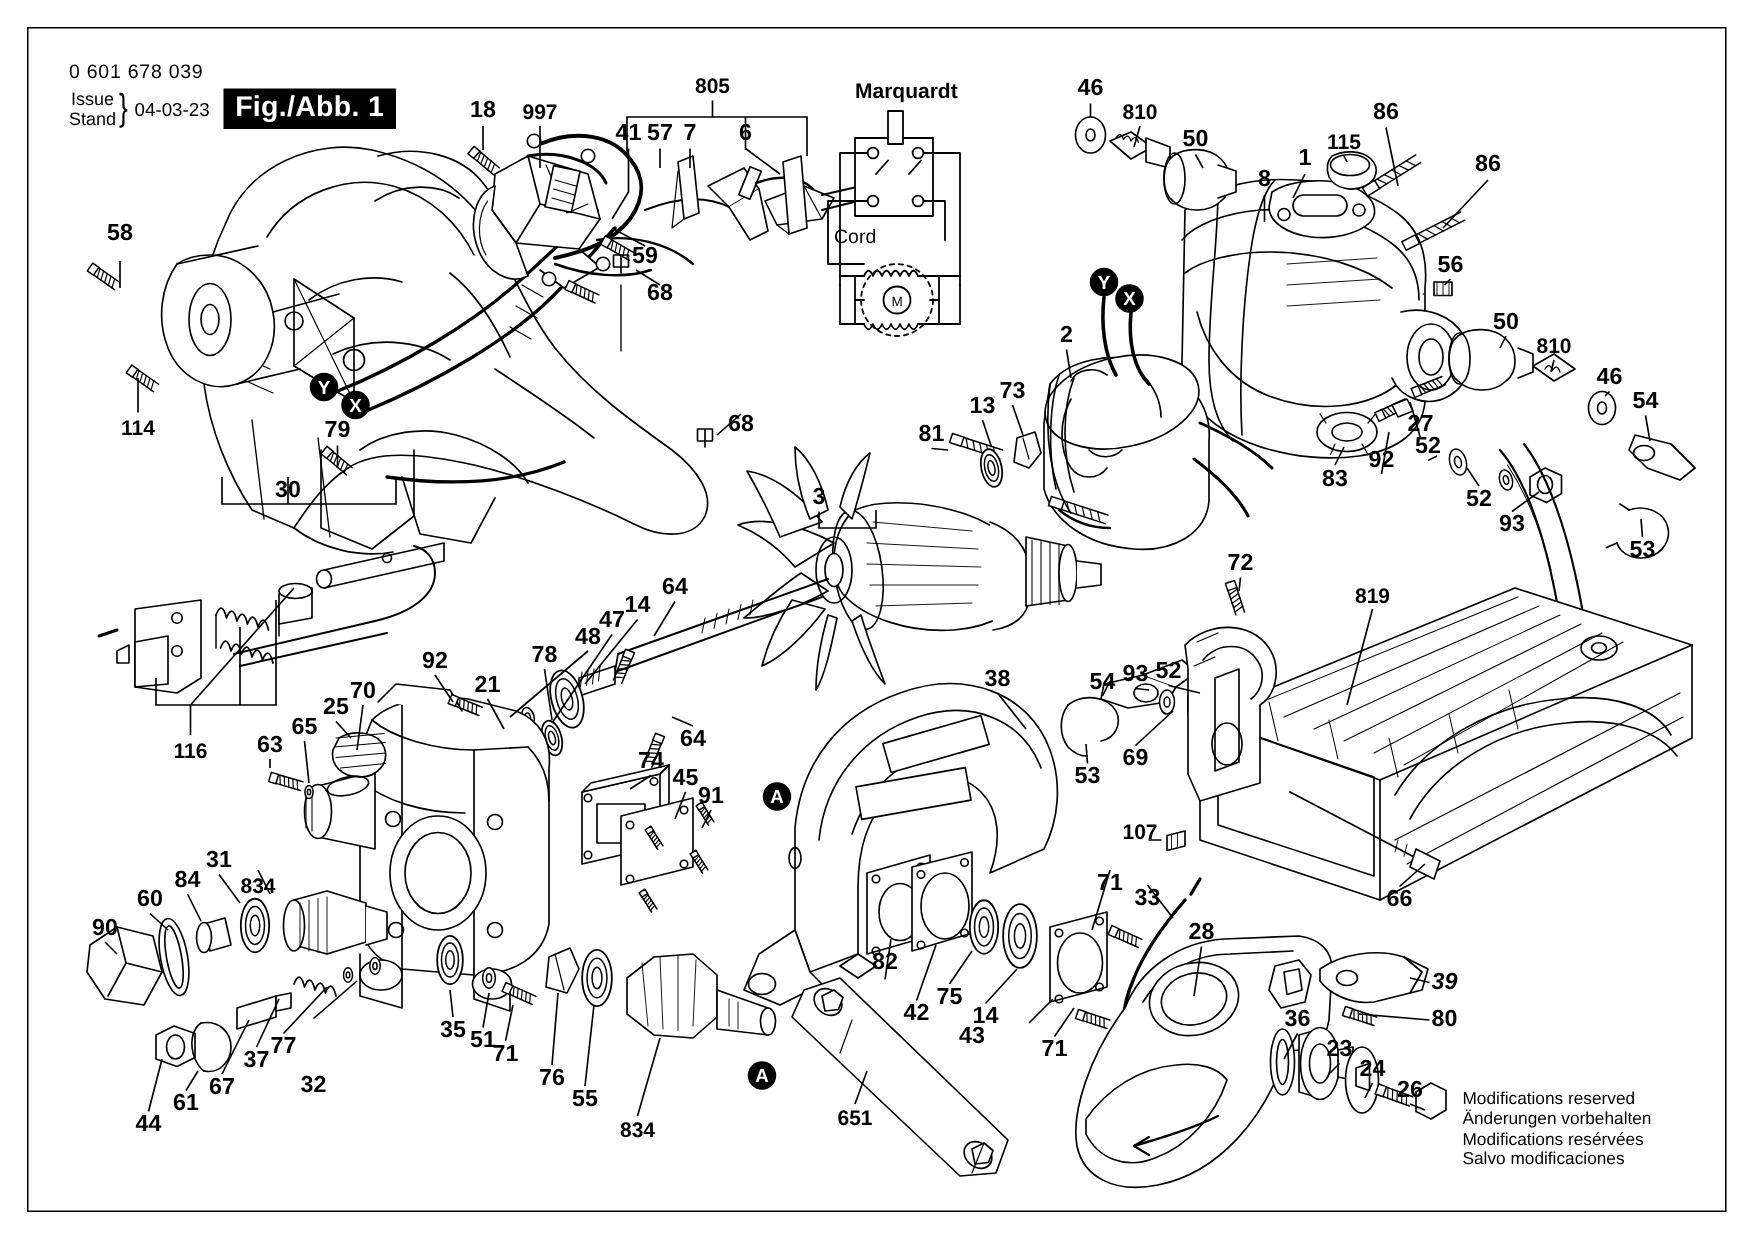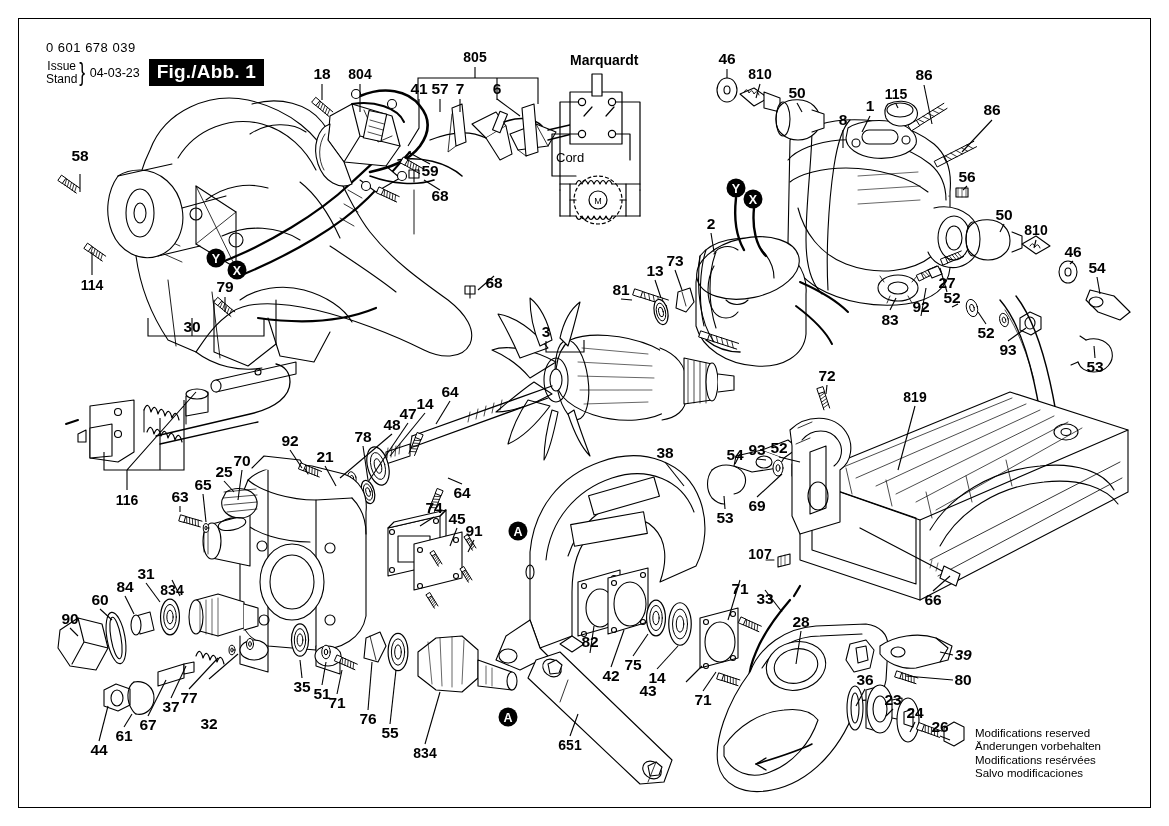--- a/index.html
+++ b/index.html
@@ -795,21 +795,21 @@
       <path d="M893,709 L886,716"></path>
       <path d="M915,722 L910,732"></path>
       <path d="M940,736 L950,740"></path>
       <path d="M953,655 L940,652"></path>
       <path d="M953,680 L906,676"></path>
     </g>
   </svg>
 
   <div id="callout-layer">
       <div class="lbl" style="left: 322px; top: 74px;">18</div>
-      <div class="lbl sm" style="left: 360px; top: 74px;">804</div>
+      <div class="lbl sm" style="left: 360px; top: 74px;">997</div>
       <div class="lbl sm" style="left: 475px; top: 57px;">805</div>
       <div class="lbl" style="left: 419px; top: 89px;">41</div>
       <div class="lbl" style="left: 440px; top: 89px;">57</div>
       <div class="lbl" style="left: 460px; top: 89px;">7</div>
       <div class="lbl" style="left: 497px; top: 89px;">6</div>
       <div class="lbl" style="left: 430px; top: 171px;">59</div>
       <div class="lbl" style="left: 440px; top: 196px;">68</div>
       <div class="lbl" style="left: 494px; top: 283px;">68</div>
       <div class="lbl" style="left: 80px; top: 156px;">58</div>
       <div class="lbl sm" style="left: 92px; top: 285px;">114</div>

